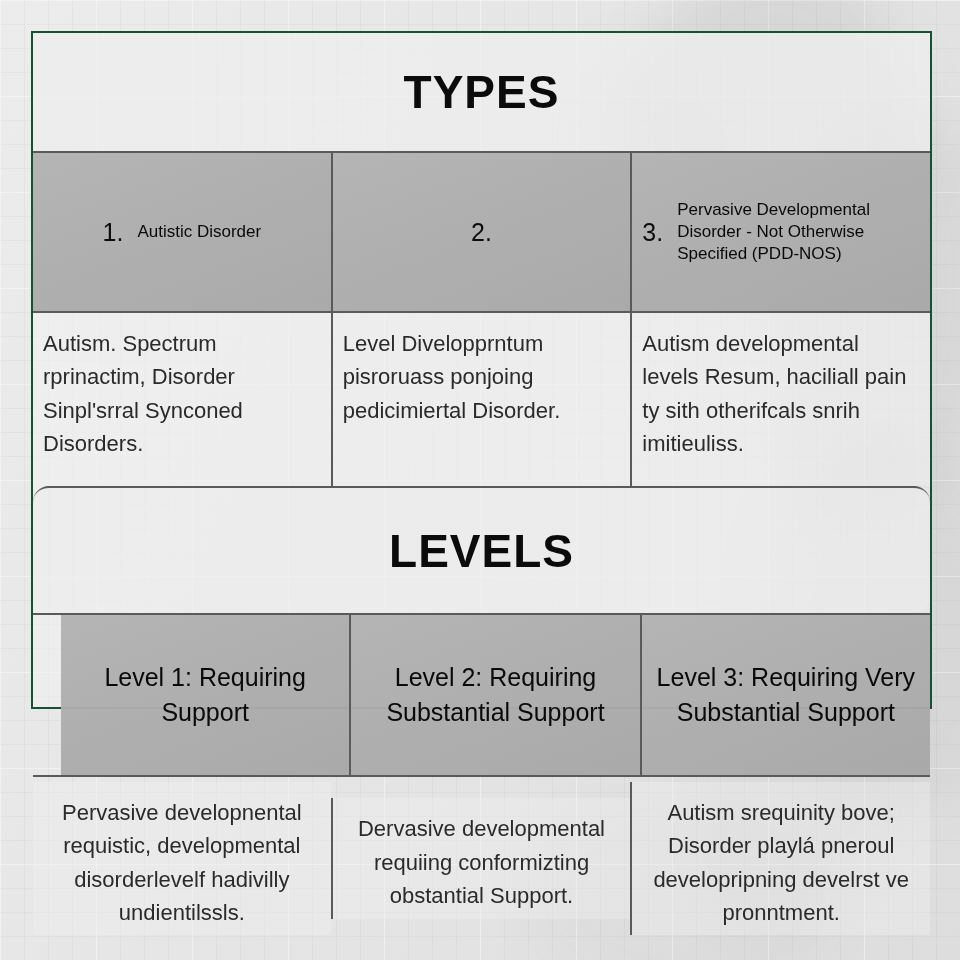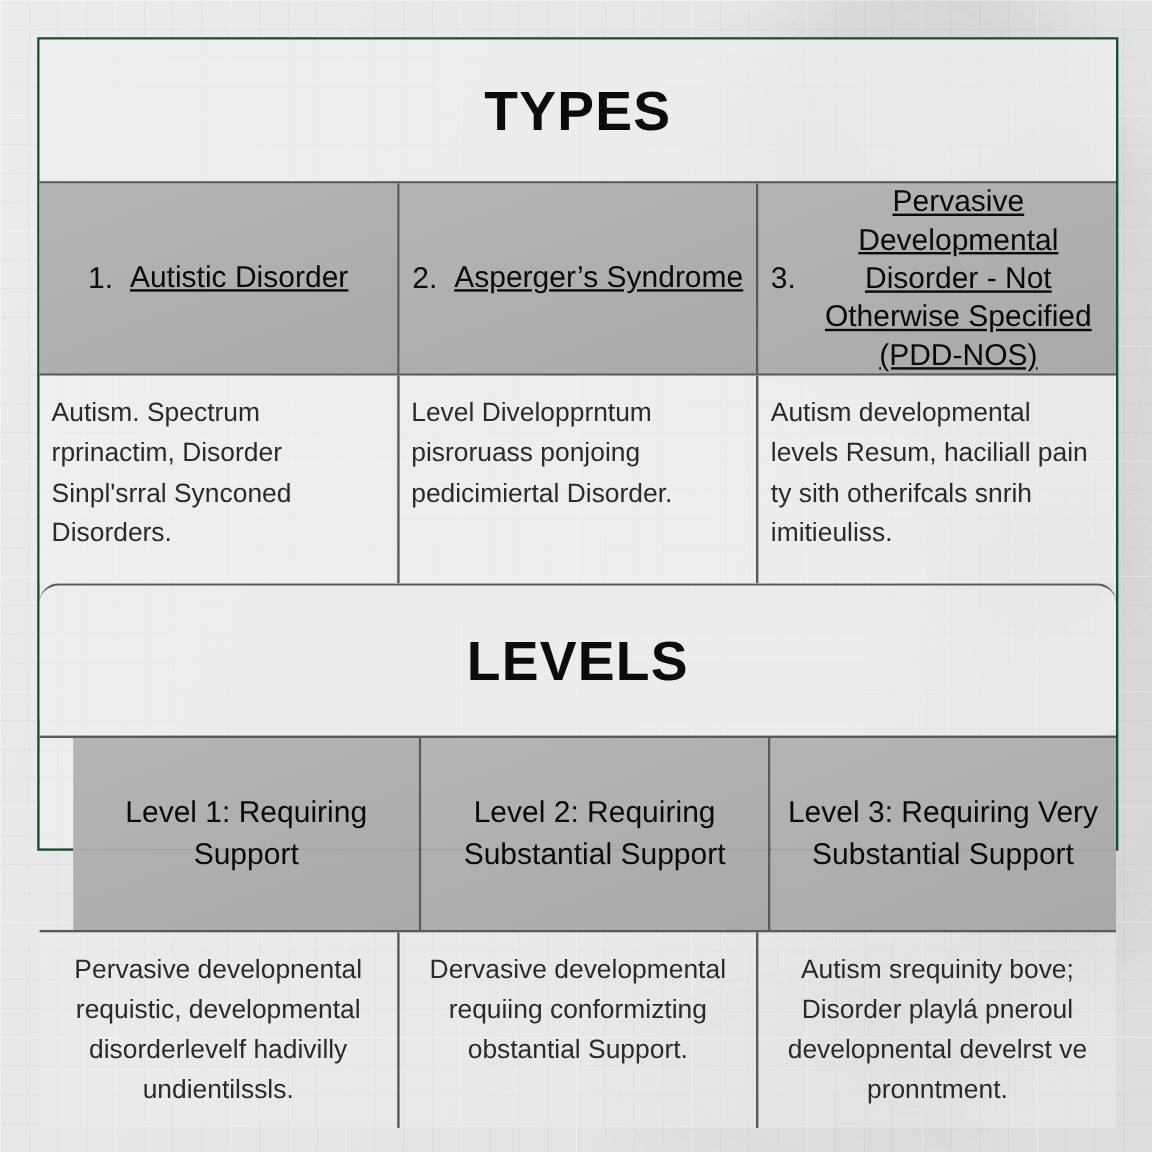--- a/index.html
+++ b/index.html
@@ -98,21 +98,21 @@
     display: flex;
     flex: 0 0 auto;
   }
   .header-row {
     border-top: 2px solid #5a5a5a;
     border-bottom: 2px solid #5a5a5a;
   }
   #types-header-row  { height: 158px; }
   #levels-header-row { height: 160px; padding-left: 28px; }
   #types-body-row  { height: 173px; }
-  #levels-body-row { height: 163px; }
+  #levels-body-row { height: 163px; align-items: center; }
 
   .cell {
     flex: 1 1 0;
     box-sizing: border-box;
     display: flex;
     align-items: center;
     justify-content: center;
     position: relative;
     padding: 6px 10px;
   }
@@ -135,26 +135,24 @@
     gap: 14px;
     width: 100%;
   }
   .num {
     font-size: 25px;
     font-weight: 400;
     color: #0d0d0d;
     flex: 0 0 auto;
   }
   .head-text {
-    font-size: 25px;
+    font-size: 17px;
     font-weight: 400;
     color: #0a0a0a;
     line-height: 1.34;
-    text-align: center;
-    text-decoration: underline;
   }
   
   .head-text.tight { line-height: 1.28; }
 
   .level-head-text {
     font-size: 25px;
     font-weight: 400;
     color: #0a0a0a;
     line-height: 1.42;
     text-align: center;
@@ -196,21 +194,20 @@
   <div class="row header-row" id="types-header-row">
     <div class="cell header-cell">
       <div class="numbered">
         <span class="num">1.</span>
         <span class="head-text">Autistic Disorder</span>
       </div>
     </div>
     <div class="cell header-cell">
       <div class="numbered">
         <span class="num">2.</span>
-        <span class="head-text">Asperger’s Syndrome</span>
       </div>
     </div>
     <div class="cell header-cell">
       <div class="numbered">
         <span class="num">3.</span>
         <span class="head-text tight">Pervasive Developmental Disorder - Not Otherwise Specified (PDD-NOS)</span>
       </div>
     </div>
   </div>
 
@@ -243,17 +240,17 @@
   </div>
 
   <div class="row" id="levels-body-row">
     <div class="cell body-cell">
       <div class="body-text soft centered">Pervasive developnental requistic, developmental disorderlevelf hadivilly undientilssls.</div>
     </div>
     <div class="cell body-cell">
       <div class="body-text soft centered">Dervasive developmental requiing conformizting obstantial Support.</div>
     </div>
     <div class="cell body-cell">
-      <div class="body-text soft centered">Autism srequinity bove; Disorder playlá pneroul developnental develrst ve pronntment.</div>
+      <div class="body-text soft centered">Autism srequinity bove; Disorder playlá pneroul developripning develrst ve pronntment.</div>
     </div>
   </div>
 
 </div>
 
 </body></html>

